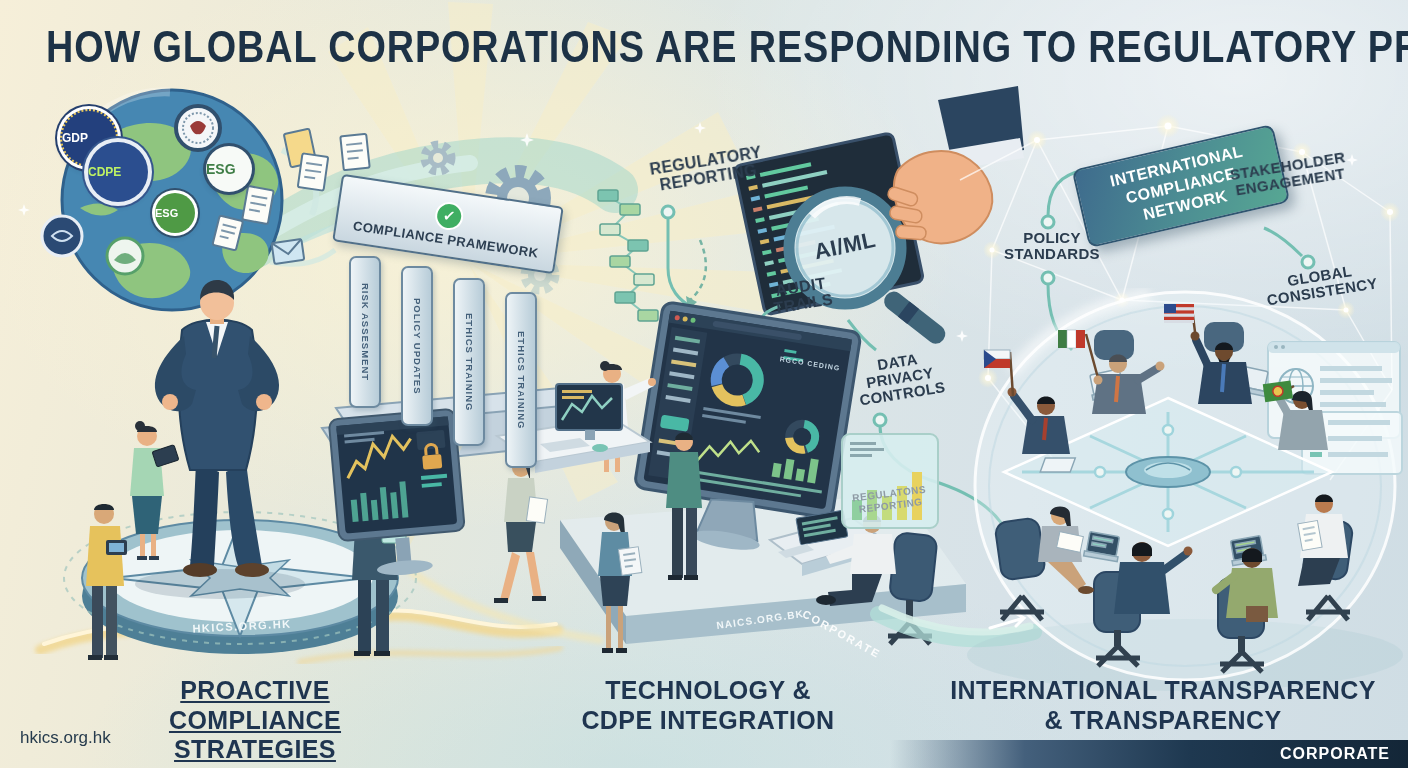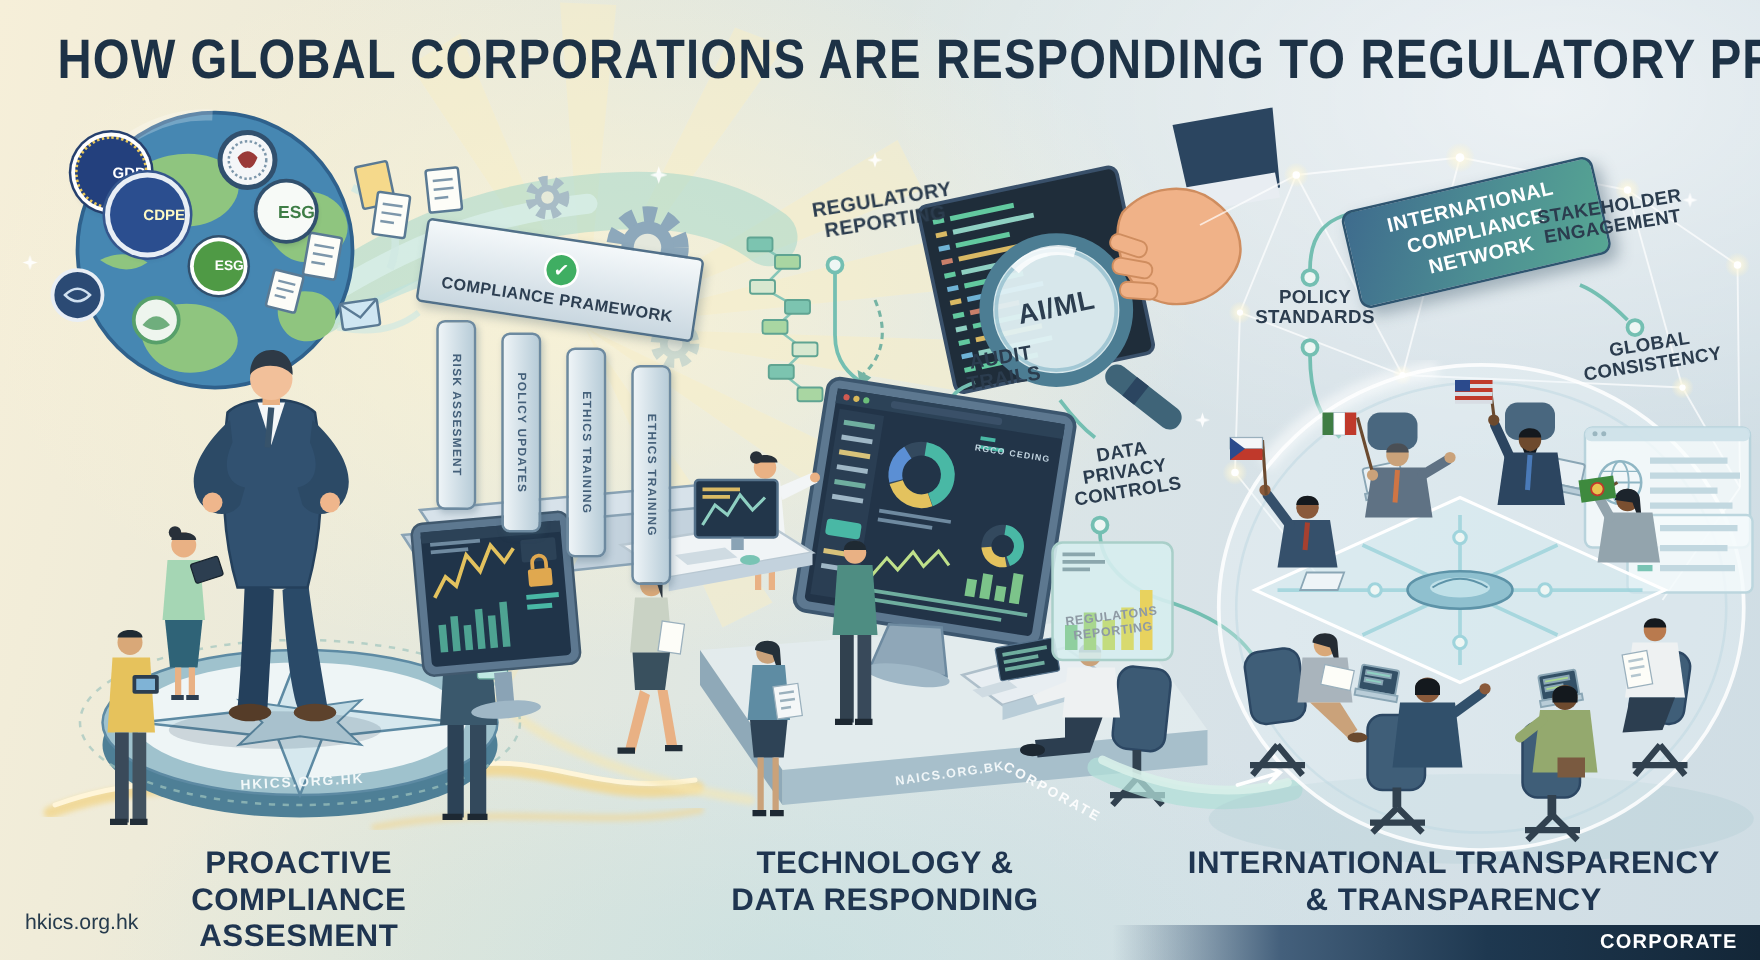--- a/index.html
+++ b/index.html
@@ -14,21 +14,21 @@
   }
   .art{position:absolute; inset:0; z-index:1;}
   .ovl{position:absolute; z-index:2;}
   .title{
     left:46px; top:22px; width:1420px;
     font-size:42px; font-weight:bold; color:#1d3246; letter-spacing:1px;
     transform:scale(.9,1.06); transform-origin:left top; white-space:nowrap;
   }
   .lbl{font-weight:bold; color:#2b3c4e; text-align:center; line-height:1.08; letter-spacing:.3px;}
   .cap{font-weight:bold; color:#1f3550; text-align:center; font-size:25px; line-height:1.18; letter-spacing:.4px;}
-  .badge{border-radius:50%; display:flex; align-items:center; justify-content:flex-end;
+  .badge{border-radius:50%; display:flex; align-items:center; justify-content:flex-start;
          font-weight:bold; box-shadow:0 2px 5px rgba(20,40,60,.3);}
   .pediment{
     left:336px; top:190px; width:220px; height:64px; transform:rotate(8.5deg);
     background:linear-gradient(180deg,#f4f8fa,#c9d7e0); border:2px solid #51708a; border-radius:5px;
     display:flex; flex-direction:column; align-items:center; justify-content:center; gap:2px;
     box-shadow:3px 4px 8px rgba(50,80,100,.25);
   }
   .check{width:24px;height:24px;border-radius:50%;background:#3fae62;color:#fff;font-size:15px;
          display:flex;align-items:center;justify-content:center;border:2px solid #fff;font-weight:bold;}
   .pedtext{font-size:13px;font-weight:bold;color:#2d3f52;letter-spacing:.4px;white-space:nowrap;}
@@ -778,21 +778,21 @@
     <path transform="translate(24,210)" d="M0,-6 L1.5,-1.5 L6,0 L1.5,1.5 L0,6 L-1.5,1.5 L-6,0 L-1.5,-1.5 Z"></path>
   </g>
 </svg>
 
 <div class="ovl title">HOW GLOBAL CORPORATIONS ARE RESPONDING TO REGULATORY PRESSURE</div>
 
 <div class="ovl badge" style="left:60px; top:109px; width:54px; height:54px; background:#23407d; color:#fff; font-size:12px;
             border:2px dotted #e8c75a; box-shadow:0 0 0 3px #fff, 0 0 0 5px #26406e, 0 3px 6px rgba(20,40,60,.3);">
       <span>GDP</span>
     </div>
-<div class="ovl badge" style="left:88px; top:142px; width:60px; height:60px; background:#2b4e8f; color:#fef9c3; font-size:12px;
+<div class="ovl badge" style="left:88px; top:142px; width:60px; height:60px; background:#2b4e8f; color:#bef264; font-size:12px;
             box-shadow:0 0 0 4px #e8eef5, 0 0 0 6px #35568d, 0 3px 6px rgba(20,40,60,.3);">
       <span>CDPE</span>
     </div>
 <div class="ovl badge" style="left:206px; top:146px; width:46px; height:46px; background:#f7faf7; color:#3e7d46; font-size:14px;
             box-shadow:0 0 0 3px #31506e, 0 3px 6px rgba(20,40,60,.3);">
       <span>ESG</span>
     </div>
 <div class="ovl badge" style="left:155px; top:193px; width:40px; height:40px; background:#4f9a45; color:#fff; font-size:11px;
             box-shadow:0 0 0 3px #fff, 0 0 0 5px #31506e, 0 3px 6px rgba(20,40,60,.3);">
       <span>ESG</span>
@@ -819,27 +819,27 @@
 <div class="ovl" style="left:798px; top:628px; font-size:11px; color:#ffffff; font-weight:bold; letter-spacing:2px; transform:rotate(29deg); opacity:.92;">CORPORATE</div>
 
 <div class="ovl banner">
   <span>INTERNATIONAL</span>
   <span>COMPLIANCE NETWORK</span>
 </div>
 <div class="ovl lbl" style="left:1000px; top:230px; width:104px; font-size:15px;">POLICY STANDARDS</div>
 <div class="ovl lbl" style="left:1226px; top:158px; width:126px; font-size:15px; transform:rotate(-9deg);">STAKEHOLDER ENGAGEMENT</div>
 <div class="ovl lbl" style="left:1260px; top:268px; width:122px; font-size:15px; transform:rotate(-9deg);">GLOBAL CONSISTENCY</div>
 
-<div class="ovl cap" style="left:84px; top:676px; width:310px;">
+<div class="ovl cap" style="left:100px; top:676px; width:310px;text-decoration:underline;">
   <div>PROACTIVE COMPLIANCE</div>
-  <div>ASSESMENT</div>
+  <div>STRATEGIES</div>
 </div>
 <div class="ovl cap" style="left:558px; top:676px; width:300px;">
   <div>TECHNOLOGY &amp;</div>
-  <div>DATA RESPONDING</div>
+  <div>CDPE INTEGRATION</div>
 </div>
 <div class="ovl cap" style="left:950px; top:676px; width:426px;">
   <div>INTERNATIONAL TRANSPARENCY</div>
   <div>&amp; TRANSPARENCY</div>
 </div>
 
 <div class="ovl footer-site">hkics.org.hk</div>
 <div class="ovl footer-bar">
   <span class="footer-badge">CORPORATE</span>
 </div>

